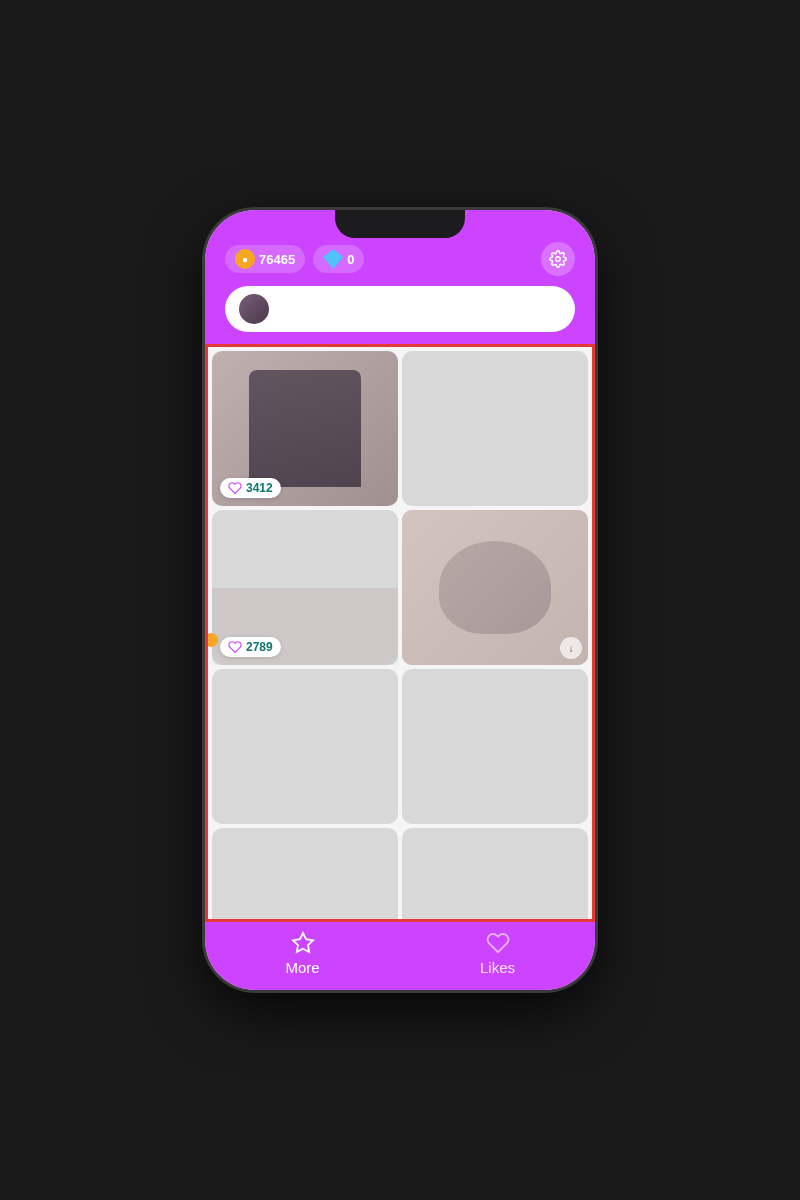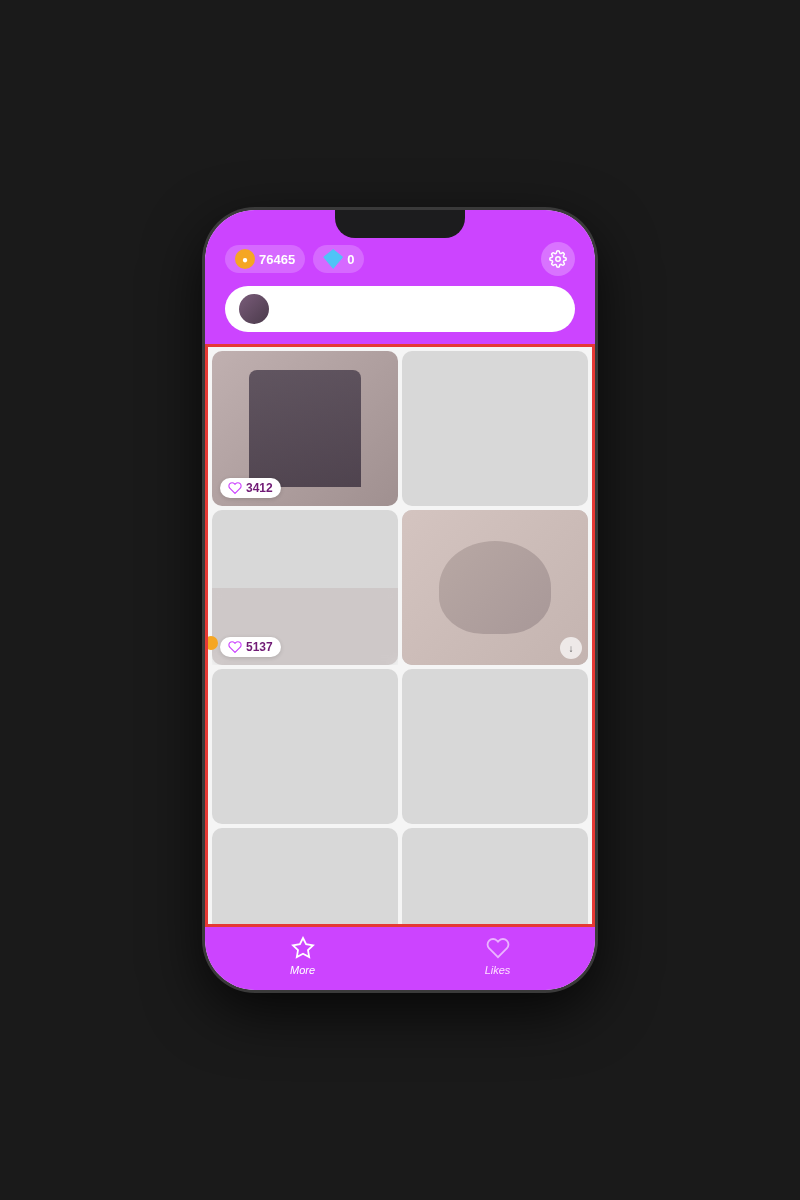--- a/index.html
+++ b/index.html
@@ -195,21 +195,21 @@
     }
 
     .like-icon svg {
       width: 14px;
       height: 14px;
     }
 
     .like-count {
       font-size: 12px;
       font-weight: 600;
-      color: #701a75;
+      color: #0f766e;
     }
 
     .blur-overlay {
       position: absolute;
       bottom: 0; left: 0; right: 0;
       height: 50%;
       background: rgba(200,190,190,0.6);
       backdrop-filter: blur(4px);
     }
 
@@ -251,24 +251,23 @@
       align-items: center;
       justify-content: center;
     }
 
     .nav-icon svg {
       width: 24px;
       height: 24px;
     }
 
     .nav-label {
-      font-size: 11px;
+      font-size: 15px;
       color: white;
       font-weight: 500;
-      font-style: italic;
     }
 
     .nav-label.active {
       color: #ffe0ff;
     }
 
     
     .figure-overlay {
       position: absolute;
       top: 0; left: 0; right: 0; bottom: 0;
@@ -372,21 +371,21 @@
         <div class="grid-item"></div>
 
         <div class="grid-item">
           <div class="blur-overlay"></div>
           <div class="like-badge">
             <div class="like-icon">
               <svg viewBox="0 0 24 24" fill="none" stroke="#cc44ff" stroke-width="2">
                 <path d="M20.84 4.61a5.5 5.5 0 0 0-7.78 0L12 5.67l-1.06-1.06a5.5 5.5 0 0 0-7.78 7.78l1.06 1.06L12 21.23l7.78-7.78 1.06-1.06a5.5 5.5 0 0 0 0-7.78z"></path>
               </svg>
             </div>
-            <span class="like-count">5137</span>
+            <span class="like-count">2789</span>
           </div>
         </div>
 
         <div class="grid-item has-image-2">
           <div class="face-overlay">
             <div class="face-detail"></div>
           </div>
           <div class="download-icon">↓</div>
         </div>
 

